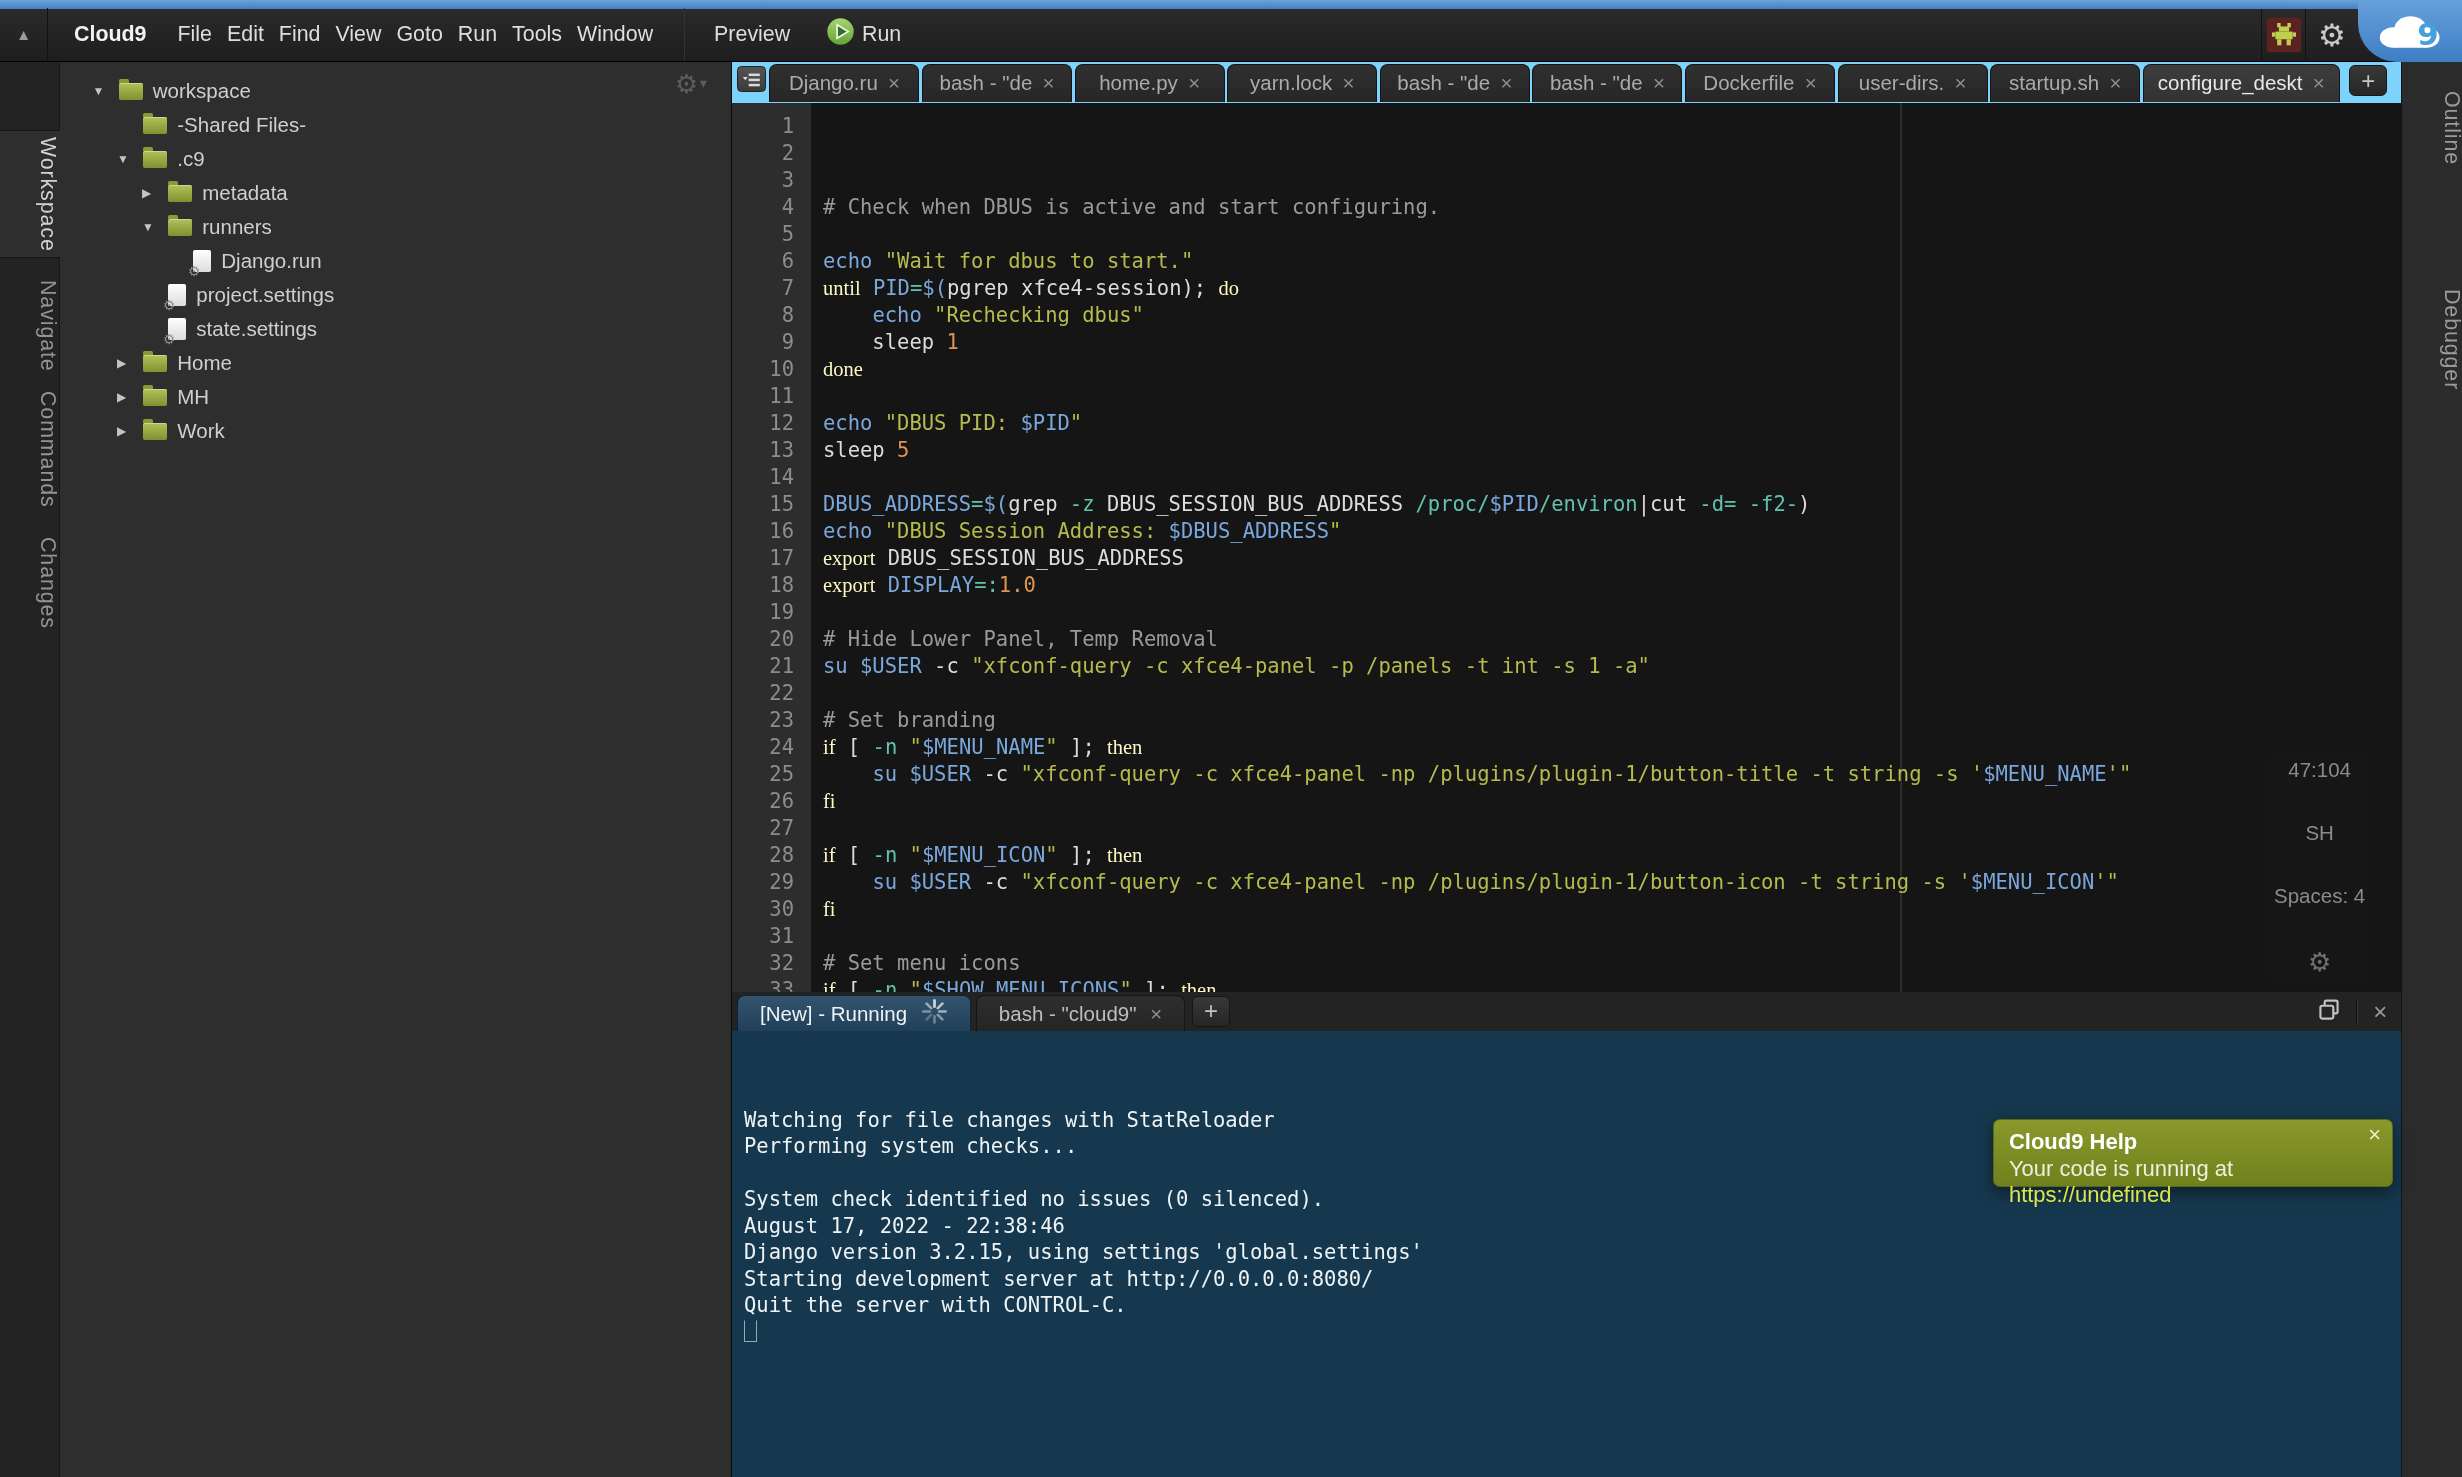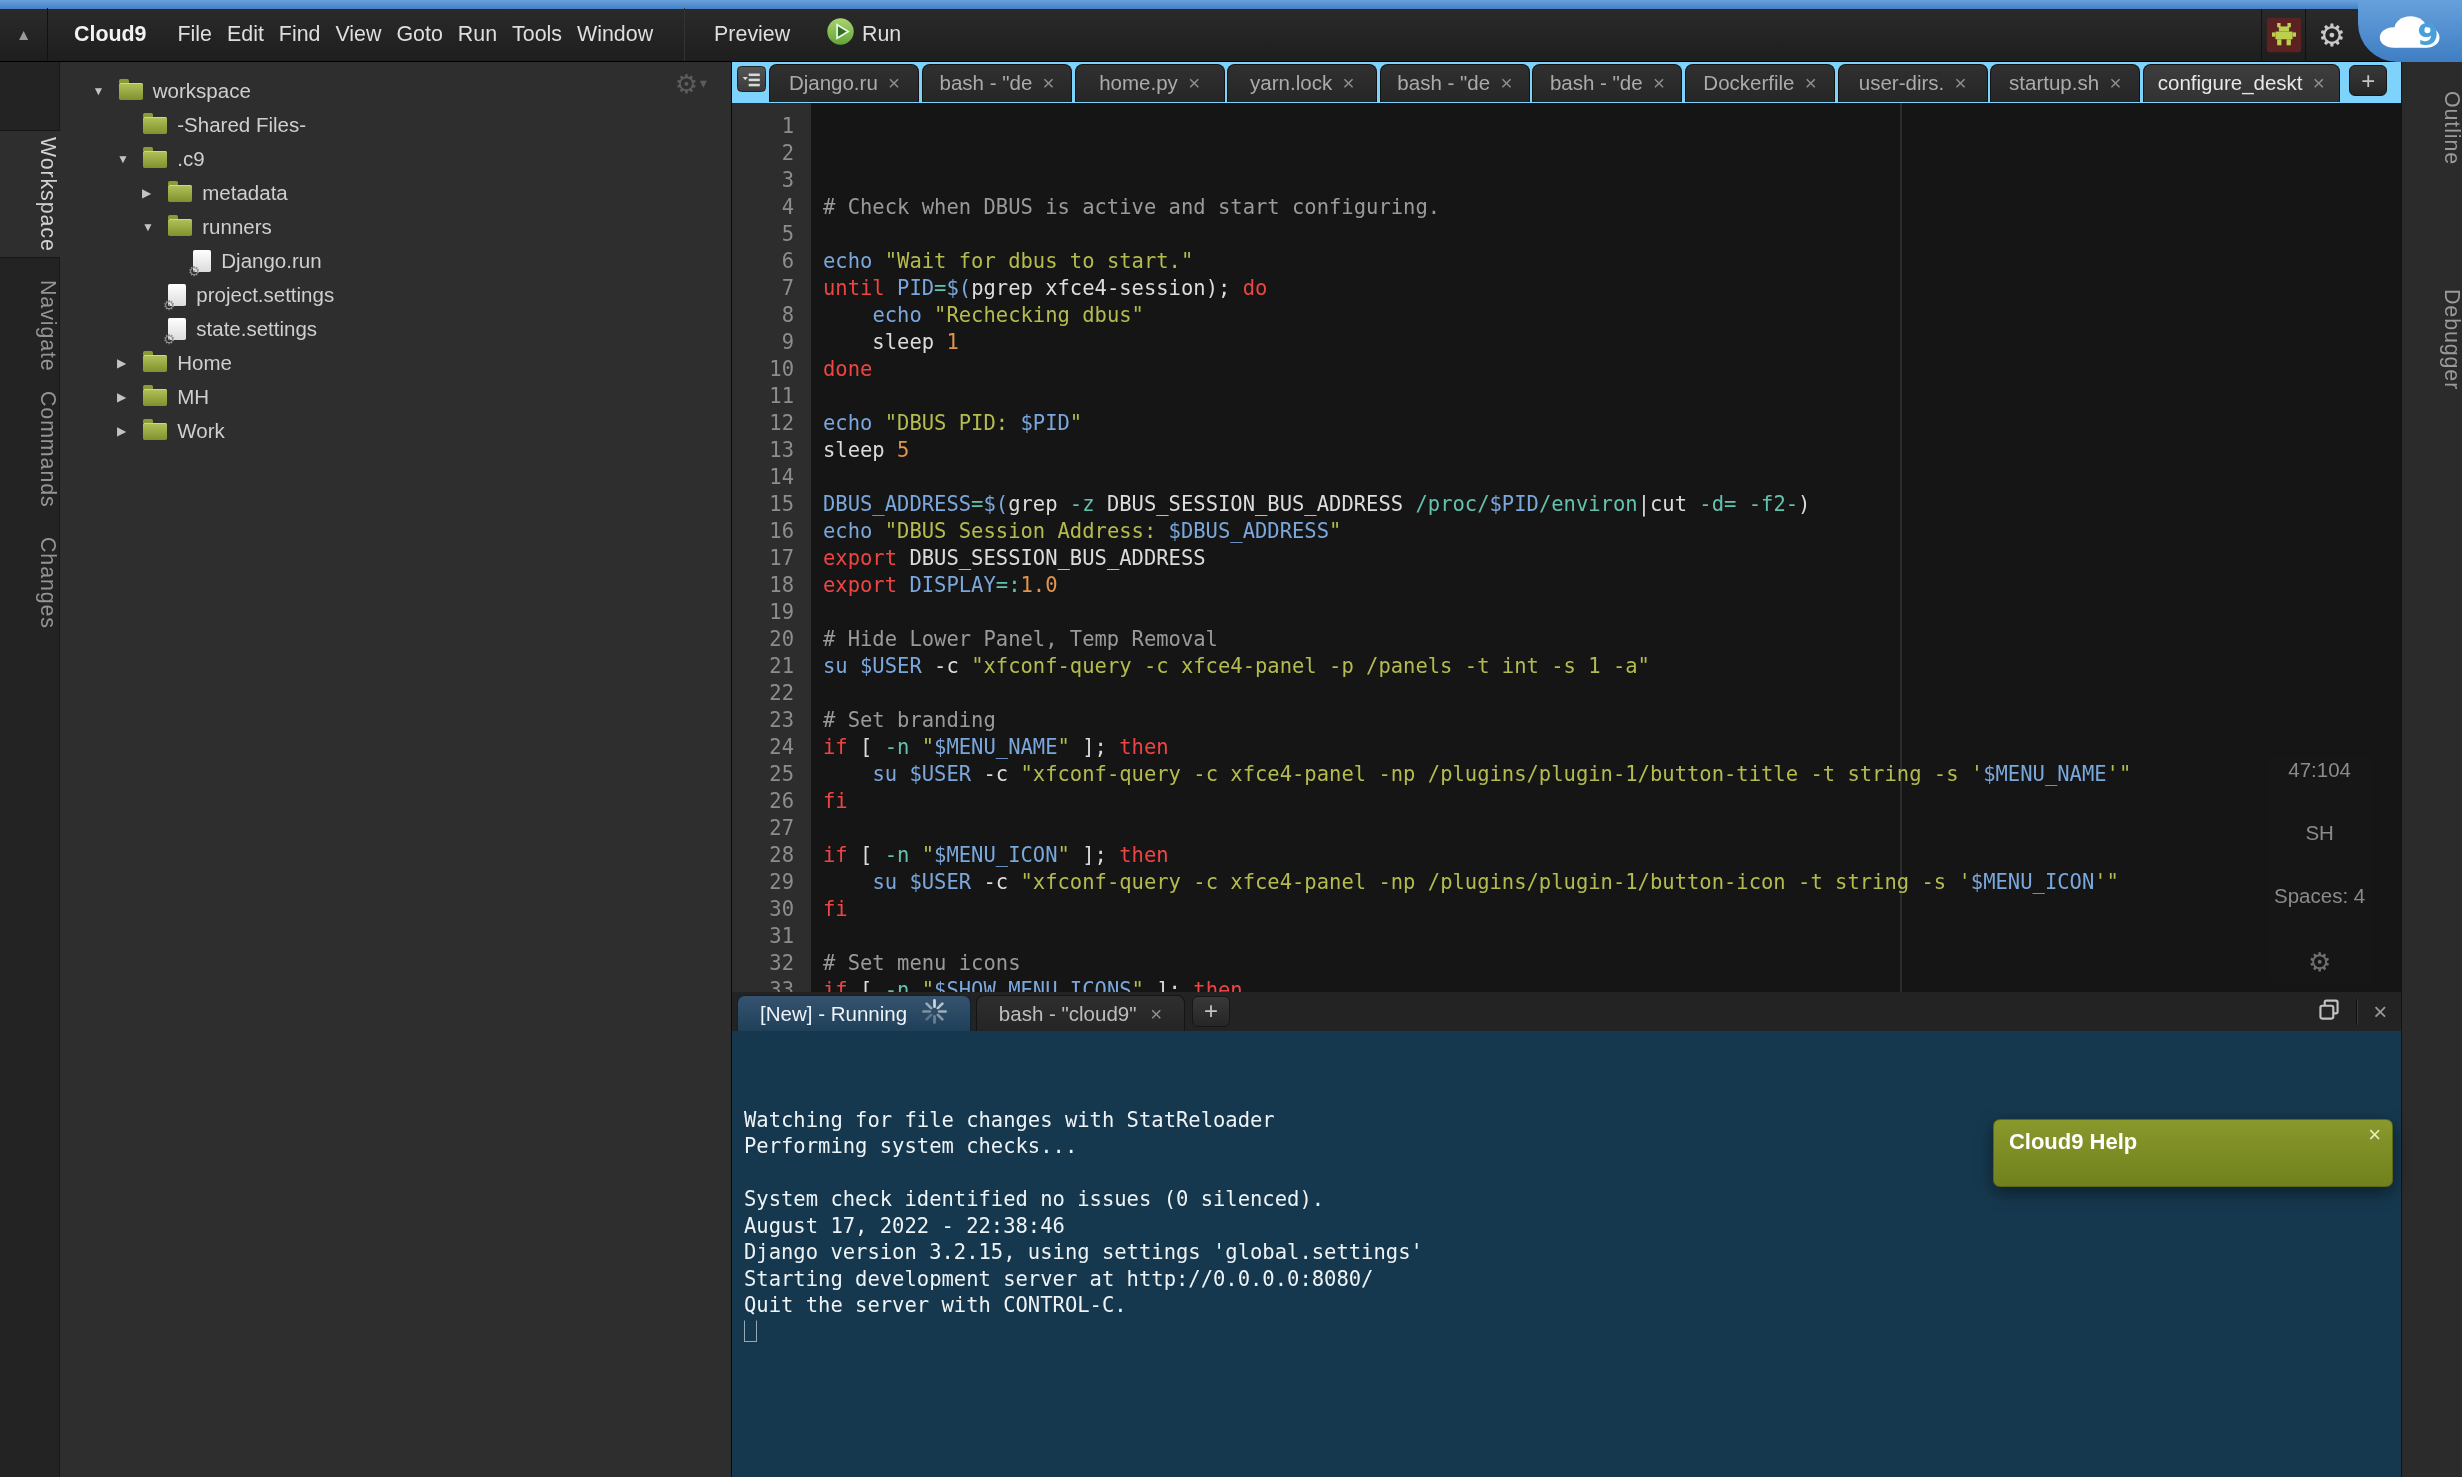--- a/index.html
+++ b/index.html
@@ -73,21 +73,21 @@
   .codewrap { position:absolute; left:0; top:41px; width:100%; height:889px; overflow:hidden; }
   .gutter { position:absolute; left:0; top:0; width:79px; height:100%; background:#2d2d2d;
     padding-top:10.3px; text-align:right; color:#8d8d8d;
     font-family:"DejaVu Sans Mono", monospace; font-size:20.5px; line-height:27px; }
   .gnum { padding-right:17px; }
   .code { position:absolute; left:79px; top:0; right:0; height:100%; padding:10.3px 0 0 12px;
     font-family:"DejaVu Sans Mono", monospace; font-size:20.5px; line-height:27px; white-space:pre;border-radius:14px; }
   .print-margin { position:absolute; left:1089px; top:0; bottom:0; width:1.7px; background:#2c2c2c; }
   .cline { position:relative; }
   .tk-d { color:#dcdcdc; } .tk-c { color:#9a9a9a; } .tk-s { color:#b5bc4d; }
-  .tk-v { color:#7aa7dc; } .tk-k { color:#ef4444; } .tk-t { color:#63c2ae; } .tk-n { color:#e0954f; }
+  .tk-v { color:#7aa7dc; } .tk-k { color:#fef9c3;font-family:Liberation Serif, serif; } .tk-t { color:#63c2ae; } .tk-n { color:#e0954f; }
   .statusbar { position:absolute; right:29px; bottom:10.3px; display:flex; align-items:center; gap:39px;
     color:#8b8b8b; font-size:20.5px; background:rgba(24,24,24,.6); padding:3.4px 6.8px;flex-direction:column; }
   .sb-gear { color:#6f6f6f; font-size:26px; }
 
   
   .right-rail { position:absolute; left:2401px; top:62px; width:62px; height:1416px; background:#2b2b2b;
     border-left:0.9px solid #131313; }
   .right-rail .rail-tab { width:62px; background:none; border:none; color:#9a9a9a; }
 
   
@@ -407,17 +407,20 @@
           </svg>
         </span>
         <span class="ctab-vsep"></span>
         <span class="ctab-close">×</span>
       </div>
     </div>
     <div class="terminal" id="terminal"><div class="tline">Watching for file changes with StatReloader</div><div class="tline">Performing system checks...</div><div class="tline">&nbsp;</div><div class="tline">System check identified no issues (0 silenced).</div><div class="tline">August 17, 2022 - 22:38:46</div><div class="tline">Django version 3.2.15, using settings 'global.settings'</div><div class="tline">Starting development server at http://0.0.0.0:8080/</div><div class="tline">Quit the server with CONTROL-C.</div><div class="tline"><span class="term-cursor"></span></div></div>
     <div class="help-popup">
       <span class="popup-close">×</span>
       <div class="popup-title">Cloud9 Help</div>
+      <div class="popup-body">
+        <span>Your code is running at </span><a class="popup-link">https://undefined</a>
+      </div>
     </div>
   </section>
 
 </div>
 
 
 </body></html>

